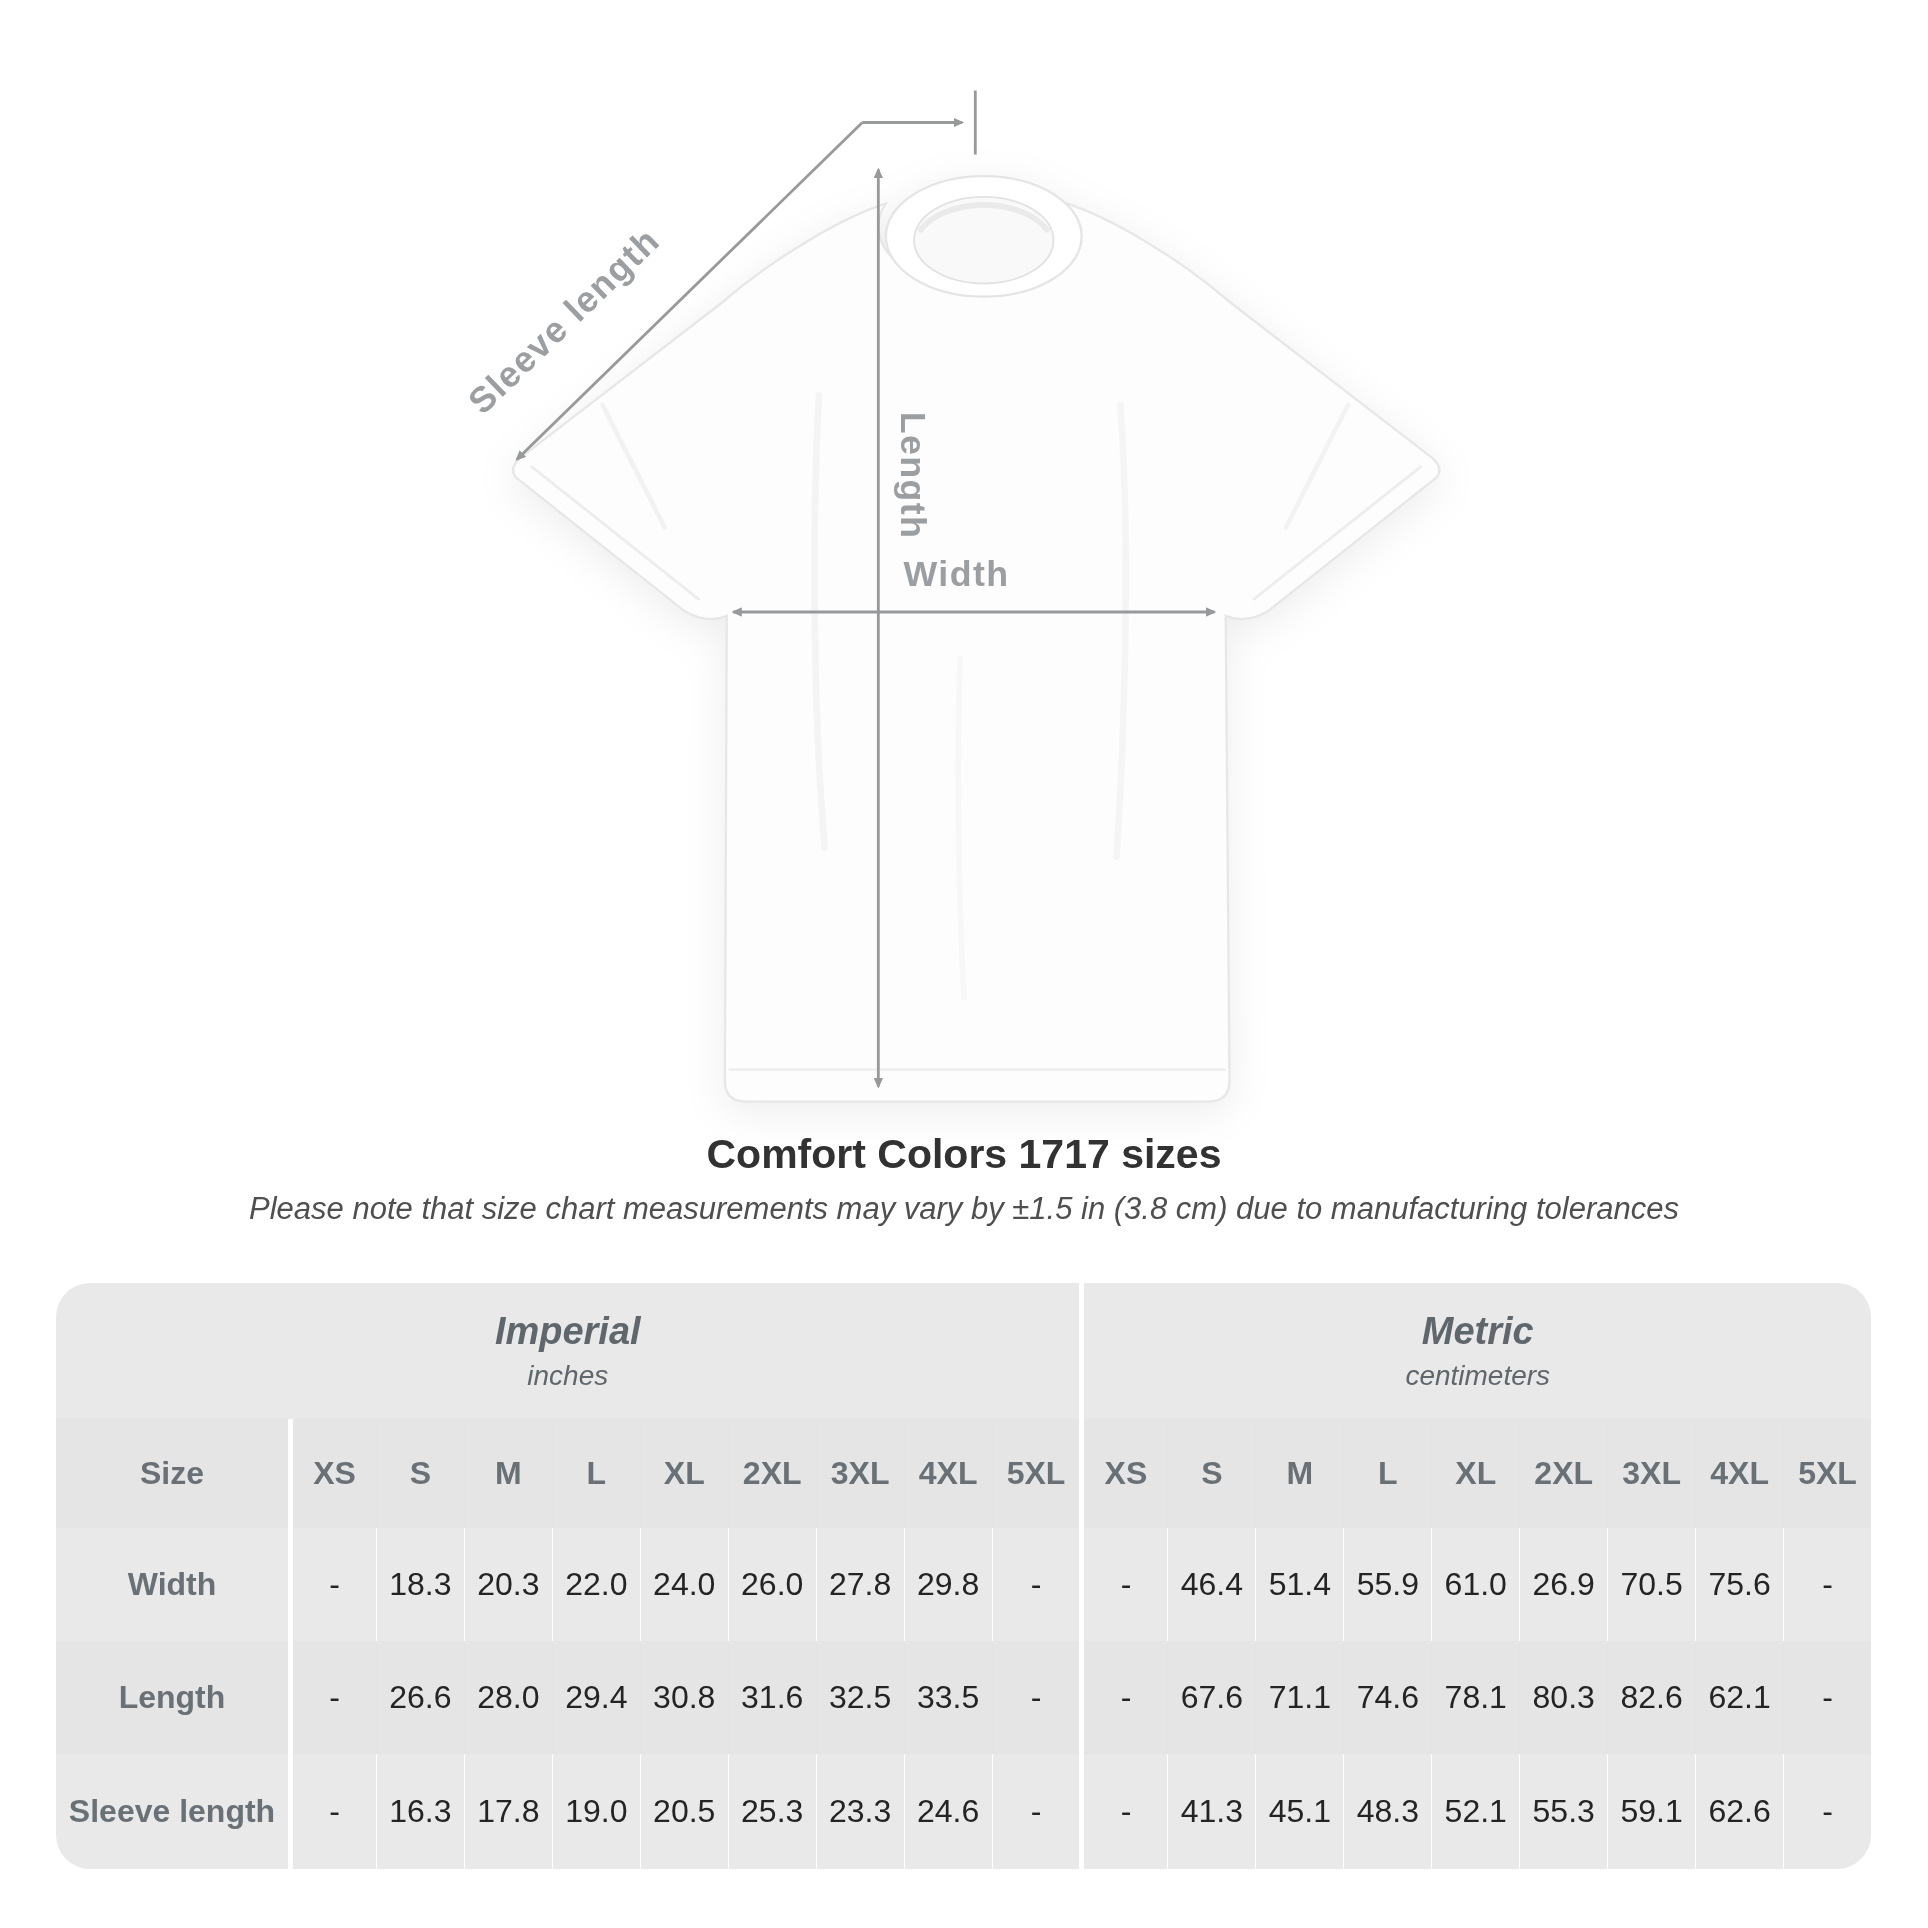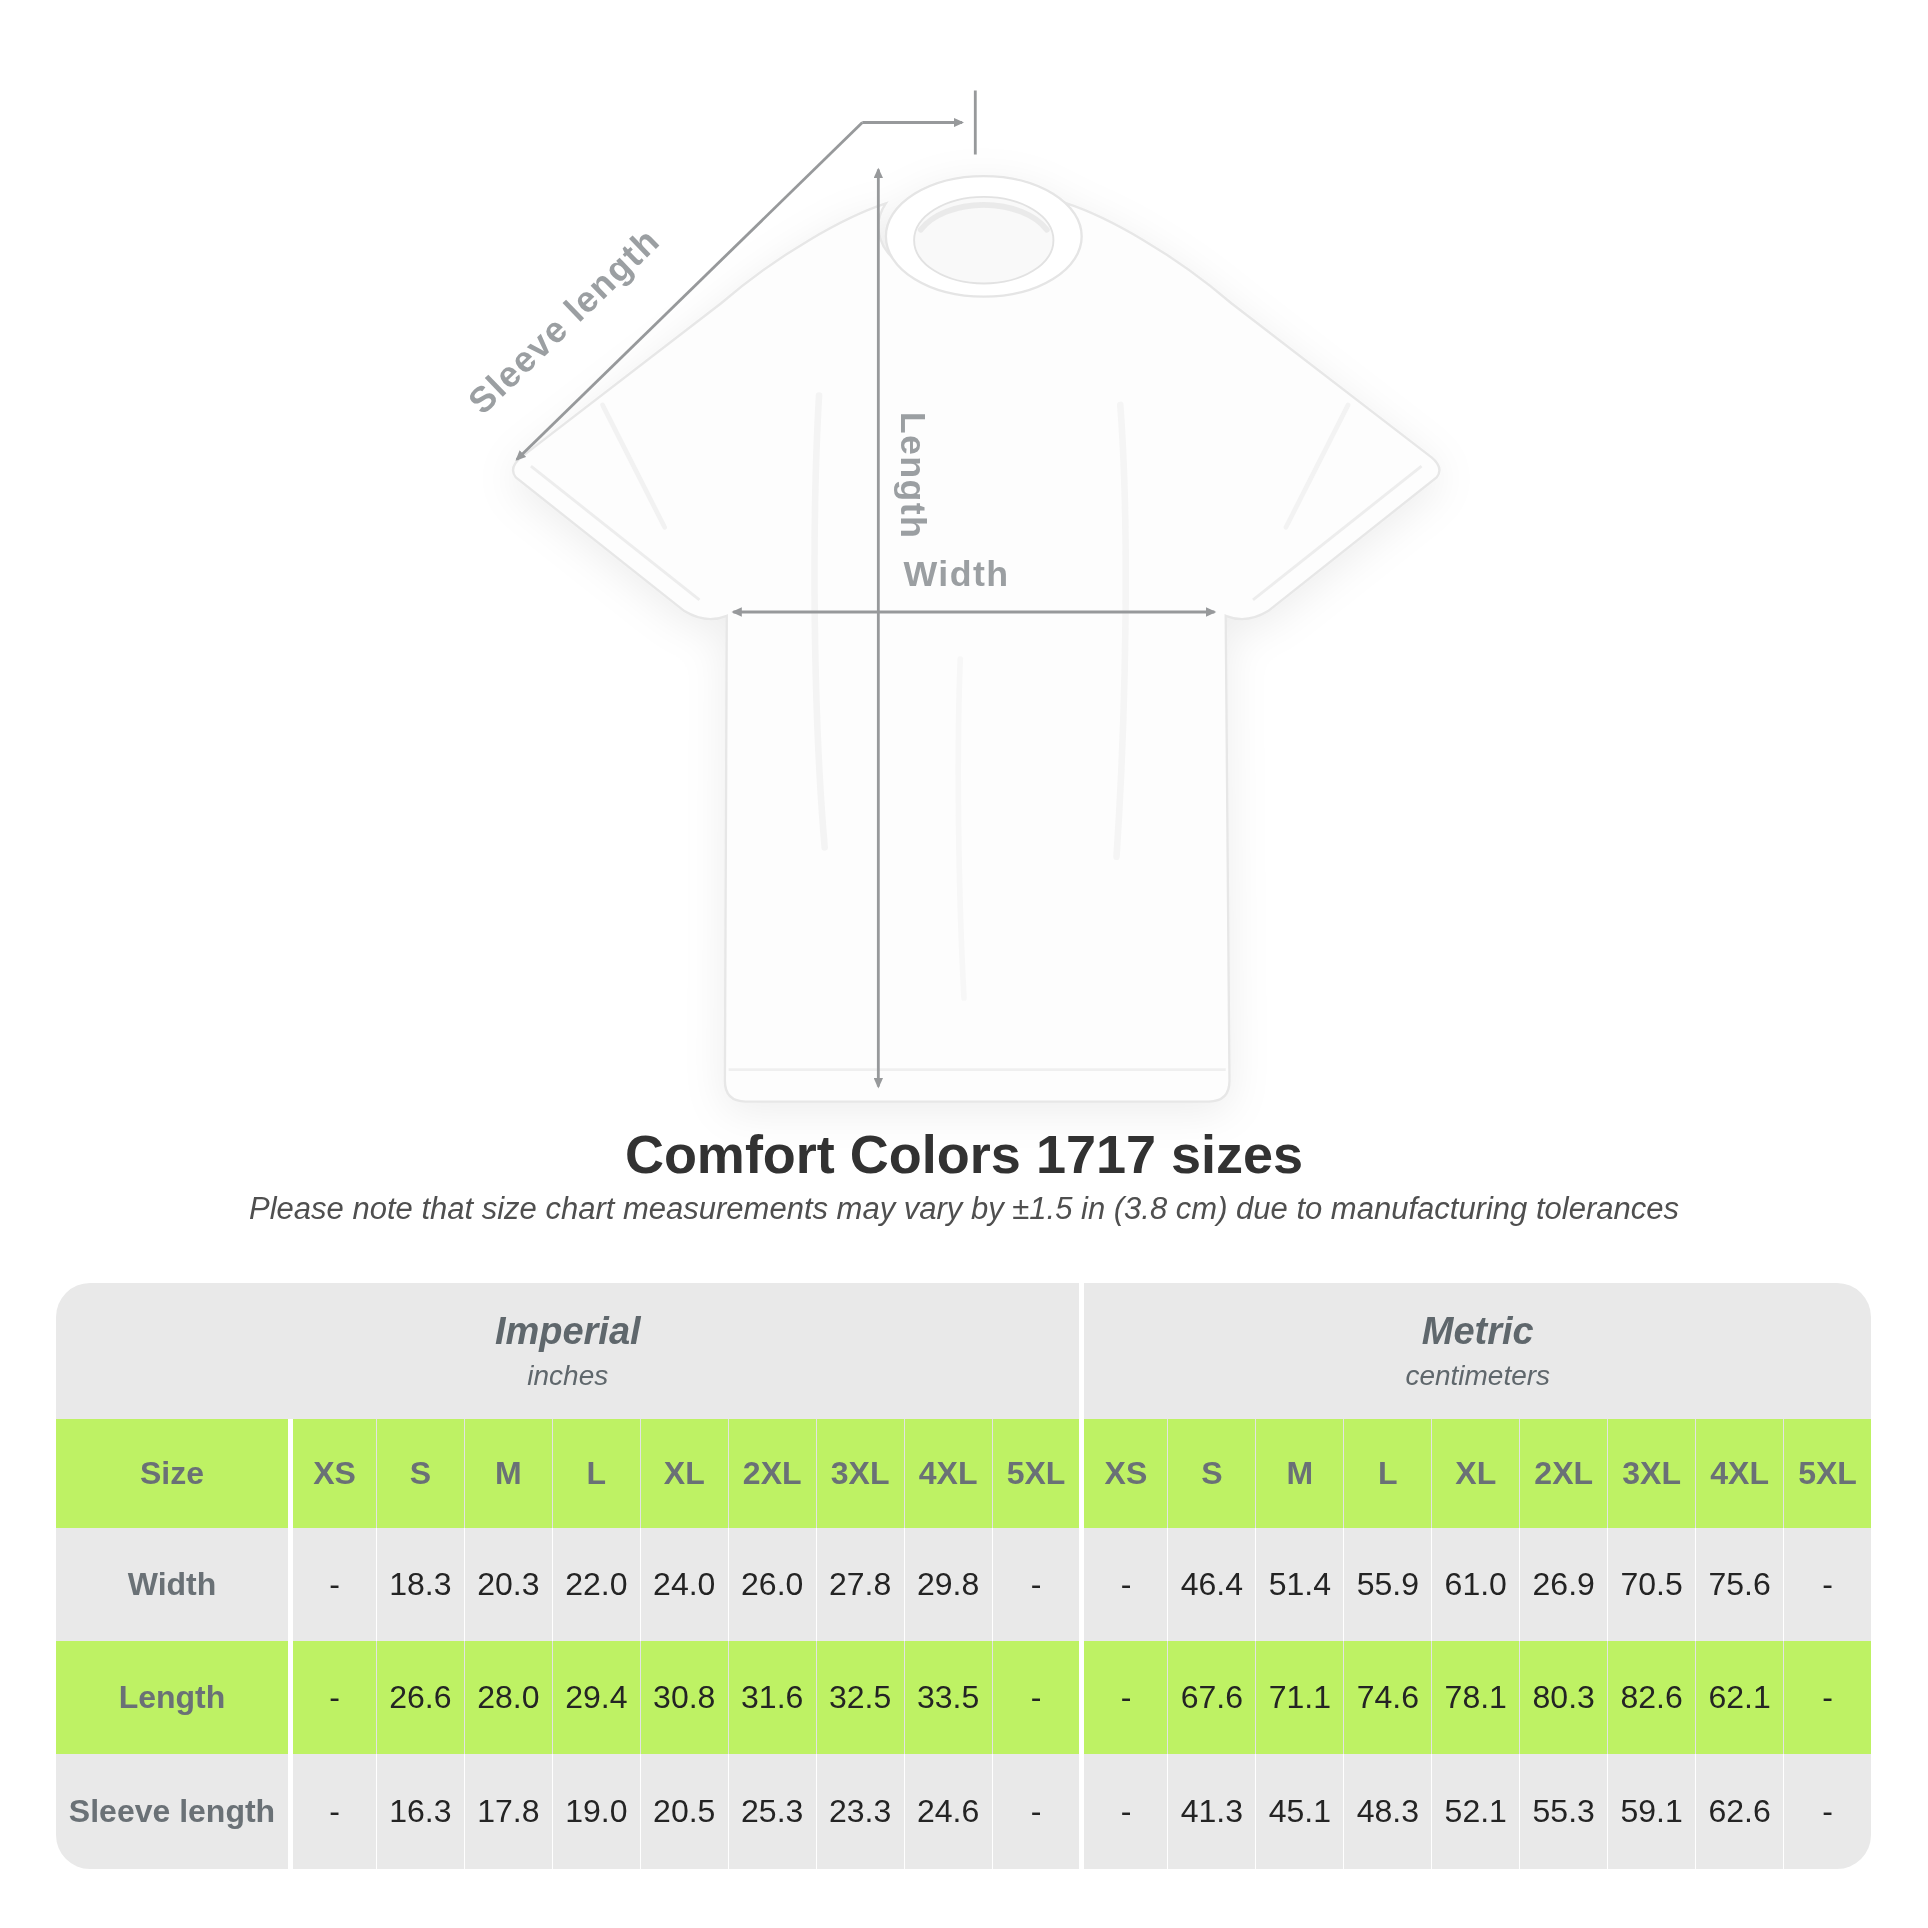--- a/index.html
+++ b/index.html
@@ -6,37 +6,37 @@
   .stage{
     position:relative;width:1928px;height:1928px;background:#ffffff;overflow:hidden;
     font-family:"Liberation Sans","DejaVu Sans",sans-serif;
   }
   
   .diagram-svg{position:absolute;left:0;top:0;}
   .shirt{filter:drop-shadow(0 10px 22px rgba(0,0,0,0.07));}
   .mlabel{font-weight:bold;font-size:38px;fill:#9b9fa2;letter-spacing:1.5px;}
   
   .titles{position:absolute;top:1130px;left:0;width:1928px;text-align:center;}
-  .titles h1{margin:0;font-size:54px;line-height:49px;font-weight:bold;color:#323232;}
+  .titles h1{margin:0;font-size:41px;line-height:49px;font-weight:bold;color:#323232;}
   .titles p{margin:11px 0 0 0;font-size:31px;line-height:38px;font-style:italic;color:#4f4f4f;}
   
   .size-table{
     position:absolute;left:56px;top:1283px;width:1815px;
     display:grid;
     grid-template-columns:232px repeat(18,1fr);
     grid-template-rows:136px 109px 113px 113px 115px;
     border-radius:34px;overflow:hidden;
   }
   .cell{display:flex;align-items:center;justify-content:center;box-sizing:border-box;}
   .band{grid-row:1;background:#e9e9e9;flex-direction:column;gap:7.5px;}
   .band-l{grid-column:1/11;}
   .band-r{grid-column:11/20;border-left:5.6px solid #ffffff;}
   .band-name{font-size:38px;font-weight:bold;font-style:italic;color:#5f676c;}
   .band-unit{font-size:28px;font-style:italic;color:#5f676c;}
-  .rw{background:#bef264;}
+  .rw{background:#e5e5e5;}
   .rg{background:#e9e9e9;}
   .hdr{font-size:32px;font-weight:bold;color:#6a7176;}
   .val{font-size:32px;color:#242424;}
   .rw.sep{border-left:1.9px solid #e3e3e3;}
   .rg.sep{border-left:1.9px solid #ffffff;}
   .rw.thick{border-left:5.6px solid #ffffff;}
   .rg.thick{border-left:5.6px solid #ffffff;}
 </style>
 </head>
 <body>

